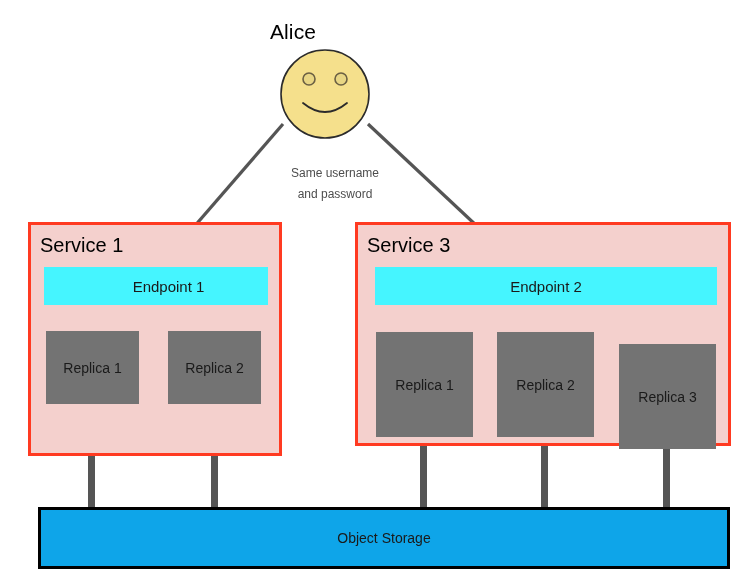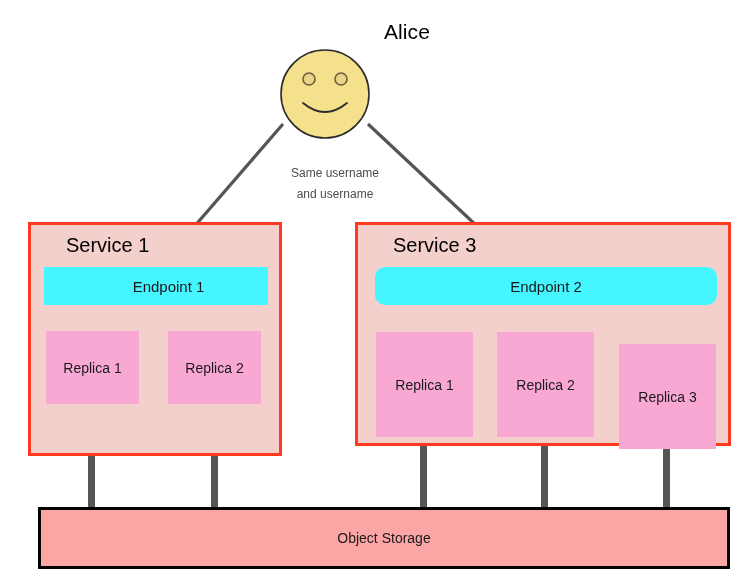--- a/index.html
+++ b/index.html
@@ -26,21 +26,21 @@
     width: 751px;
     height: 588px;
   }
 
   
   .actor-label {
     position: absolute;
     left: 270px;
     top: 20px;
     width: 160px;
-    text-align: right;
+    text-align: left;
     font-size: 21px;
     color: #000000;
     letter-spacing: 0.1px;
   }
 
   
   .flow-note {
     position: absolute;
     left: 248px;
     top: 163px;
@@ -65,21 +65,21 @@
     height: 234px;
   }
   #service-box-2 {
     left: 355px;
     top: 222px;
     width: 376px;
     height: 224px;
   }
   .service-title {
     position: absolute;
-    left: 35px;
+    left: 9px;
     top: 9px;
     font-size: 20px;
     color: #000000;
     white-space: nowrap;
   }
 
   
   .endpoint-bar {
     position: absolute;
     box-sizing: border-box;
@@ -95,49 +95,48 @@
     top: 267px;
     width: 224px;
     height: 38px;
     padding-left: 25px;
   }
   #endpoint-bar-2 {
     left: 375px;
     top: 267px;
     width: 342px;
     height: 38px;
-    border-radius: 10px;
   }
 
   
   .replica-box {
     position: absolute;
     box-sizing: border-box;
-    background: #f9a8d4;
+    background: #737373;
     display: flex;
     align-items: center;
     justify-content: center;
     font-size: 14px;
     color: #1a1a1a;
   }
   #s1-replica-1 { left: 46px;  top: 331px; width: 93px;  height: 73px; }
   #s1-replica-2 { left: 168px; top: 331px; width: 93px;  height: 73px; }
   #s2-replica-1 { left: 376px; top: 332px; width: 97px;  height: 105px; }
   #s2-replica-2 { left: 497px; top: 332px; width: 97px;  height: 105px; }
   #s2-replica-3 { left: 619px; top: 332px; width: 97px;  height: 105px; margin-top: 12px; }
 
   
   #object-storage-box {
     position: absolute;
     box-sizing: border-box;
     left: 38px;
     top: 507px;
     width: 692px;
     height: 62px;
-    background: #fca5a5;
+    background: #0ea5e9;
     border: 3px solid #000000;
     display: flex;
     align-items: center;
     justify-content: center;
     font-size: 14px;
     color: #1a1a1a;
   }
 </style>
 </head>
 <body>
@@ -179,21 +178,21 @@
       <circle cx="309" cy="79" r="6" fill="#e8d684" stroke="#6b6043" stroke-width="1.6"></circle>
       <circle cx="341" cy="79" r="6" fill="#e8d684" stroke="#6b6043" stroke-width="1.6"></circle>
       <path d="M 303 103 Q 325 121 347 103" fill="none" stroke="#2b2b2b" stroke-width="1.8" stroke-linecap="round"></path>
     </g>
   </svg>
 
   <div class="actor-label">Alice</div>
 
   <div class="flow-note">
     <div>Same username</div>
-    <div>and username</div>
+    <div>and password</div>
   </div>
 
   <div class="service-box" id="service-box-1">
     <div class="service-title">Service 1</div>
   </div>
   <div class="endpoint-bar" id="endpoint-bar-1">Endpoint 1</div>
   <div class="replica-box" id="s1-replica-1">Replica 1</div>
   <div class="replica-box" id="s1-replica-2">Replica 2</div>
 
   <div class="service-box" id="service-box-2">

